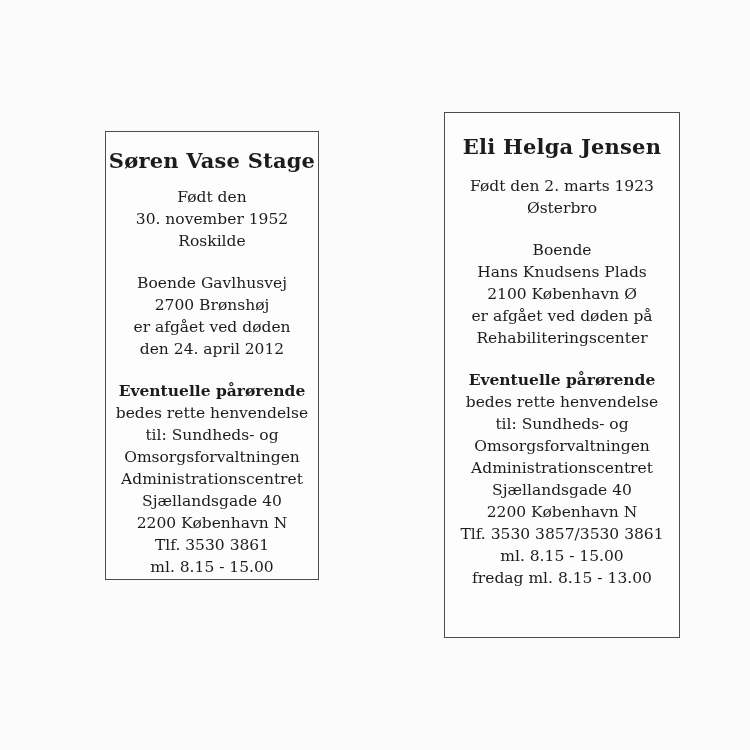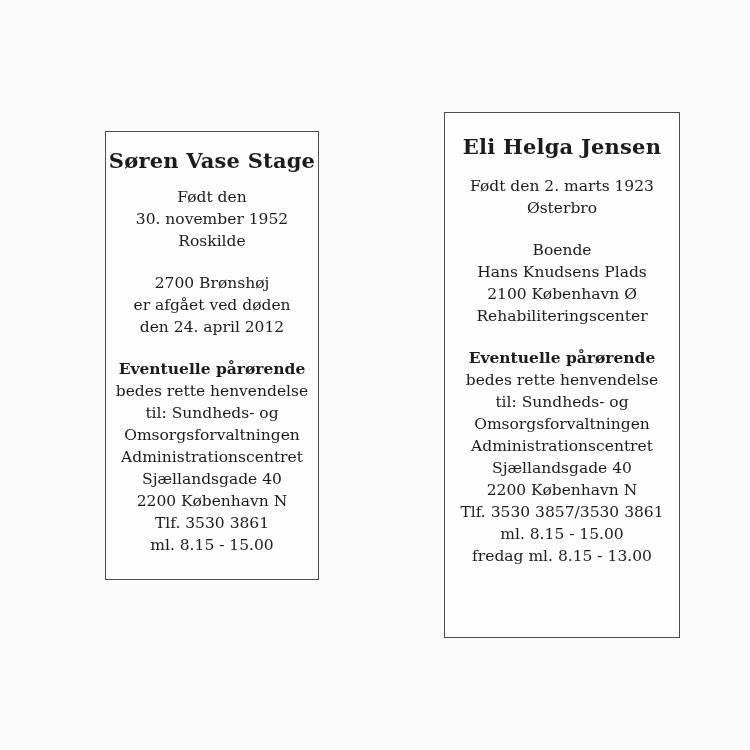--- a/index.html
+++ b/index.html
@@ -67,20 +67,21 @@
   <div class="notice notice-left">
     <div class="notice-name">Søren Vase Stage</div>
 
     <div class="para">
       <div class="line">Født den</div>
       <div class="line">30. november 1952</div>
       <div class="line">Roskilde</div>
     </div>
 
     <div class="para">
+      <div class="line">Boende Gavlhusvej</div>
       <div class="line">2700 Brønshøj</div>
       <div class="line">er afgået ved døden</div>
       <div class="line">den 24. april 2012</div>
     </div>
 
     <div class="para">
       <div class="line contact-heading">Eventuelle pårørende</div>
       <div class="line">bedes rette henvendelse</div>
       <div class="line">til: Sundheds- og</div>
       <div class="line">Omsorgsforvaltningen</div>
@@ -97,20 +98,21 @@
 
     <div class="para">
       <div class="line">Født den 2. marts 1923</div>
       <div class="line">Østerbro</div>
     </div>
 
     <div class="para">
       <div class="line">Boende</div>
       <div class="line">Hans Knudsens Plads</div>
       <div class="line">2100 København Ø</div>
+      <div class="line">er afgået ved døden på</div>
       <div class="line">Rehabiliteringscenter</div>
     </div>
 
     <div class="para">
       <div class="line contact-heading">Eventuelle pårørende</div>
       <div class="line">bedes rette henvendelse</div>
       <div class="line">til: Sundheds- og</div>
       <div class="line">Omsorgsforvaltningen</div>
       <div class="line">Administrationscentret</div>
       <div class="line">Sjællandsgade 40</div>

